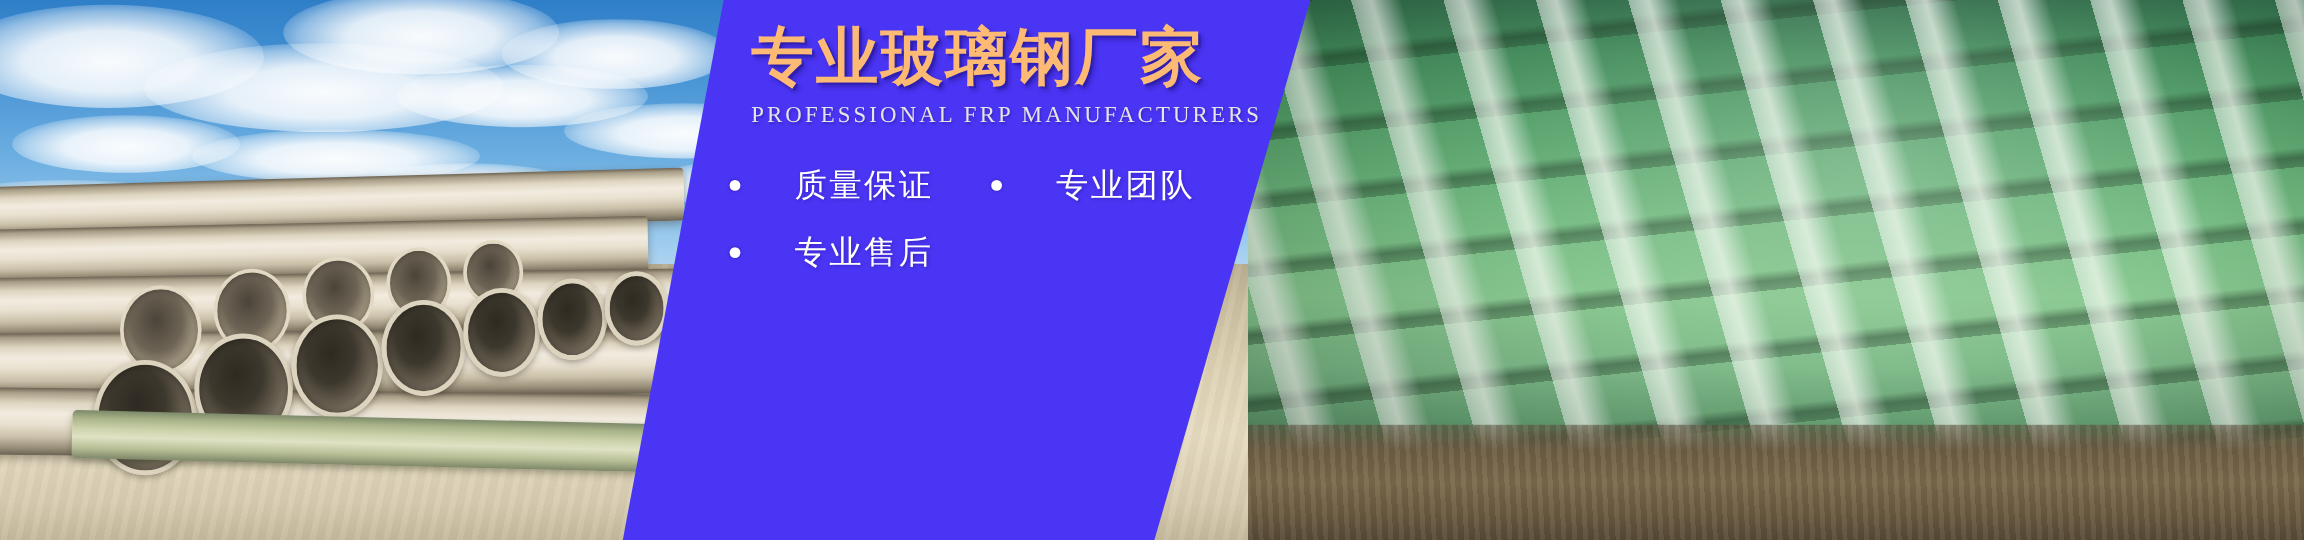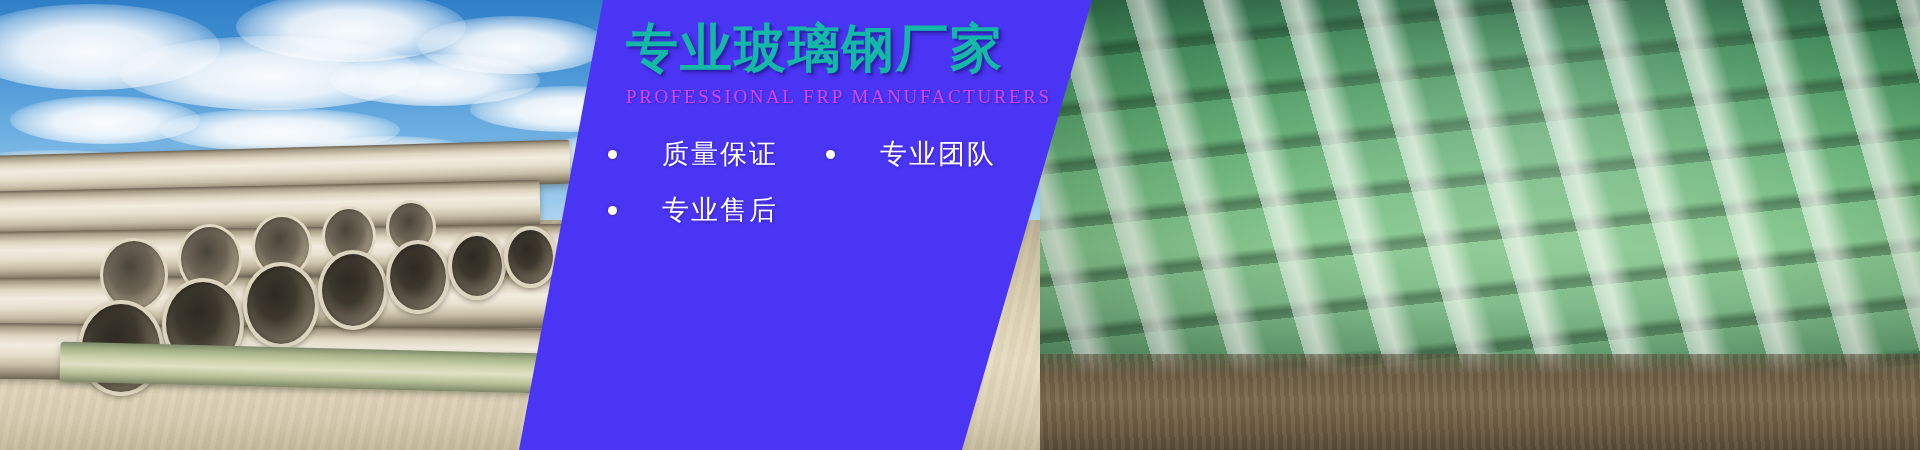--- a/index.html
+++ b/index.html
@@ -264,36 +264,36 @@
 
   .headline {
     position: absolute;
     left: 26px; top: 22px;
     width: 460px;
     font-size: 52px;
     font-weight: 700;
     letter-spacing: 2px;
     line-height: 1.02;
     white-space: nowrap;
-    color: #14b8a6;
+    color: #fdba74;
     text-shadow:
       2px 2px 0 rgba(40,26,160,0.55),
       3px 3px 4px rgba(25,14,110,0.45);
   }
 
   .subtitle {
     position: absolute;
     left: 26px; top: 86px;
     width: 460px;
     font-family: "Liberation Serif", "DejaVu Serif", serif;
     font-size: 19px;
     font-weight: 400;
     letter-spacing: 2.6px;
     white-space: nowrap;
-    color: #d946ef;
+    color: #e5e5e5;
     text-shadow: 1px 1px 2px rgba(30,18,120,0.45);
   }
 
   .features {
     position: absolute;
     left: 8px; top: 126px;
     width: 480px;
     display: grid;
     grid-template-columns: 218px 218px;
     grid-template-rows: 56px 56px;

